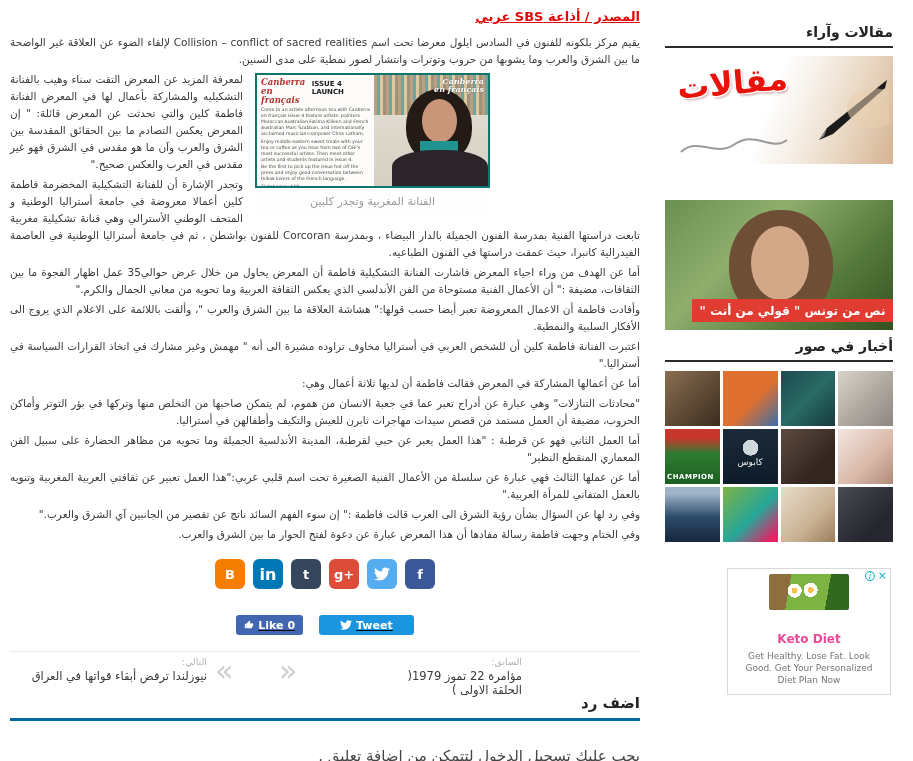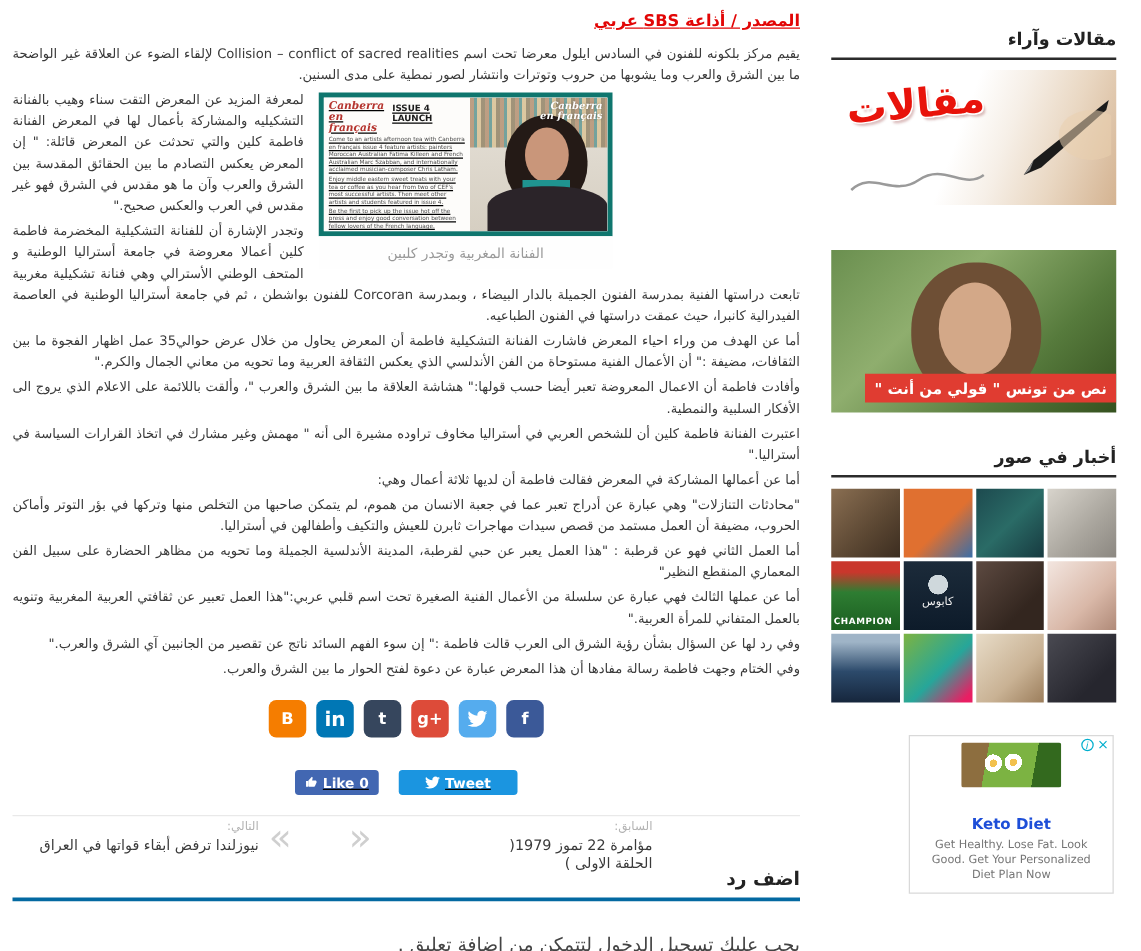--- a/index.html
+++ b/index.html
@@ -18,21 +18,21 @@
   }
   .title-row { text-align:right; }
   p.body {
     font-size:10.5px; line-height:17px; color:#3a3a3a;
     text-align:justify; margin:0 0 3px;
   }
 
   
   .figure { float:right; width:235px; margin:2px 150px 6px 12px; }
   .mag { width:235px; height:115px; display:flex; direction:ltr; background:#fff;
-         border:4px solid #0f766e; overflow:hidden;text-decoration:underline; }
+         border:2px solid #0f766e; overflow:hidden; }
   .mag-left { width:117px; padding:3px 4px; background:#fdfcfa; }
   .mag-head { display:flex; gap:3px; align-items:flex-start; }
   .mag-script { color:#b5342e; font-style:italic; font-weight:bold; font-size:8.5px;
                 line-height:1.05; font-family:"DejaVu Serif", serif; white-space:pre-line; }
   .mag-issue { color:#1a1a1a; font-weight:bold; font-size:7px; margin-top:2px; }
   .mag-body { margin-top:2px; }
   .mag-body p { font-size:4.6px; line-height:1.3; color:#4a4a4a; margin:0 0 2px; }
   .mag-photo { flex:1; position:relative; background:linear-gradient(#e6e1d8,#d6cfc2); overflow:hidden; }
   .mag-photo .brushes { position:absolute; top:0; left:0; right:0; height:40px; opacity:.75;
     background:repeating-linear-gradient(90deg,#b08968 0 3px,#4f8f8b 3px 6px,#d9c08f 6px 9px,#8a7a5a 9px 12px); }
@@ -97,21 +97,21 @@
   .tunisia-img { margin-top:36px; height:130px; position:relative; overflow:hidden; cursor:pointer;
     background:linear-gradient(135deg,#6a8f4f,#8fae6e 35%,#567a3c 70%,#35511f); }
   .tunisia-img .t-hair { position:absolute; top:10px; left:64px; width:104px; height:112px;
     background:#6e4f35; border-radius:48%; }
   .tunisia-img .t-face { position:absolute; top:26px; left:86px; width:58px; height:74px;
     background:#d3a888; border-radius:50%; }
   .tunisia-banner { position:absolute; bottom:8px; right:0; left:27px; height:23px;
     background:#e03c31; color:#fff; font-weight:bold; font-size:12px; direction:rtl;
     display:flex; align-items:center; justify-content:center; }
 
-  .photos-heading { margin-top:28px; }
+  .photos-heading { margin-top:8px; }
   .thumb-grid { margin-top:9px; display:grid; grid-template-columns:repeat(4,1fr);
     grid-auto-rows:55px; gap:3px; }
   .thumb { position:relative; overflow:hidden; cursor:pointer; }
   .t1 { background:linear-gradient(135deg,#8a6f52,#5a4632 60%,#3c2d20); }
   .t2 { background:linear-gradient(135deg,#e07030 55%,#3a6ea8); }
   .t3 { background:linear-gradient(135deg,#1d4a4f,#2a6b66 50%,#173a40); }
   .t4 { background:linear-gradient(135deg,#d8d4cc,#a8a49c 60%,#8c8881); }
   .t5 { background:linear-gradient(180deg,#c9372c 16%,#2e7d32 45%,#1b5e20); }
   .t6 { background:radial-gradient(circle 8px at 50% 34%,#cfd8dc 97%,transparent),
               linear-gradient(180deg,#1c2b3a,#0d1b2a); }
@@ -131,21 +131,21 @@
     position:relative; text-align:center; padding:3px 0 8px; }
   .ad-controls { position:absolute; top:2px; right:3px; display:flex; gap:3px; align-items:center; }
   .ad-info { width:10px; height:10px; border:1px solid #00aecd; border-radius:50%; color:#00aecd;
     font-size:8px; line-height:9px; font-style:italic; cursor:pointer; }
   .ad-close { color:#00aecd; font-size:11px; line-height:10px; cursor:pointer; }
   .ad-img { width:80px; height:36px; margin:2px auto 4px; border-radius:2px;
     background:
       radial-gradient(circle at 32% 46%, #f2c14e 0 3px, #ffffff 3px 7px, transparent 7px),
       radial-gradient(circle at 52% 44%, #f2c14e 0 3px, #ffffff 3px 7px, transparent 7px),
       linear-gradient(100deg,#8d6e3f 0 26%,#7cb342 26% 72%,#33691e 72%); }
-  .ad-title { font-size:12px; font-weight:bold; color:#1d4ed8; cursor:pointer;margin-top:22px; }
+  .ad-title { font-size:12px; font-weight:bold; color:#ec4899; cursor:pointer;margin-top:22px; }
   .ad-desc { font-size:9px; color:#757575; line-height:1.35; padding:4px 10px 0; }
 </style>
 </head>
 <body>
 
 <div class="article-col">
   <div class="title-row">
     <a class="source-title">المصدر / أذاعة SBS عربي</a>
   </div>
 

